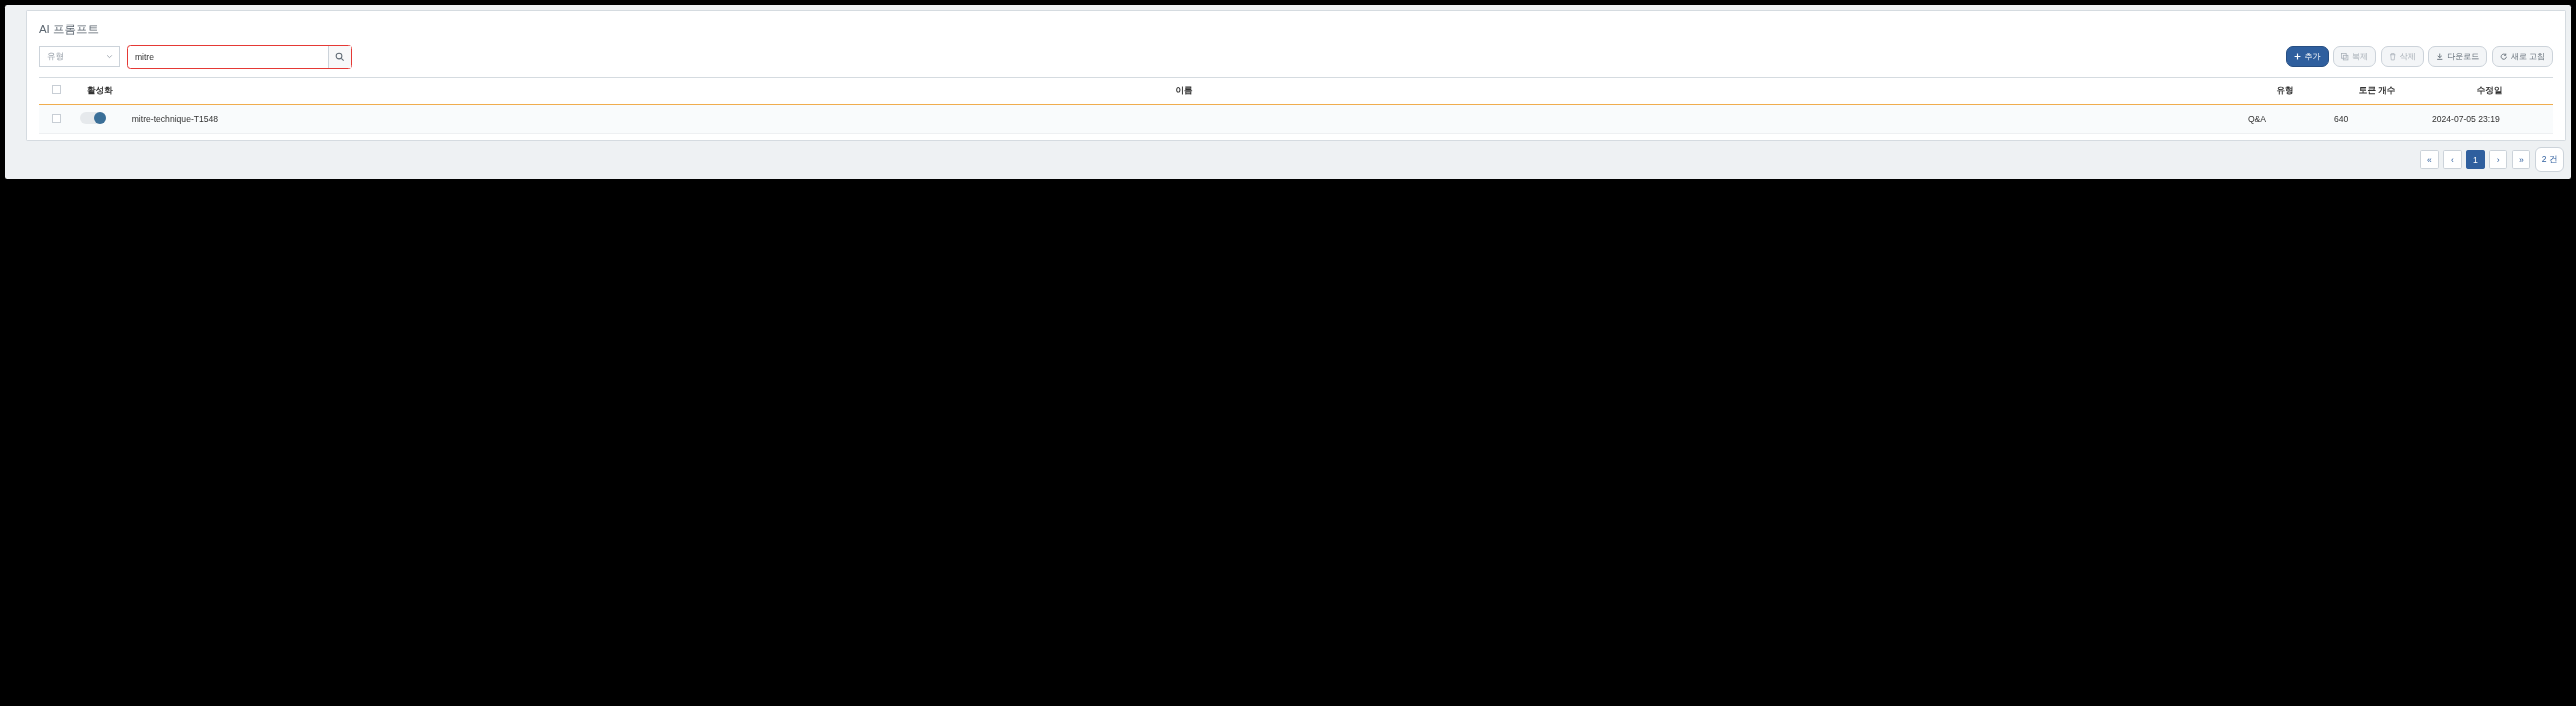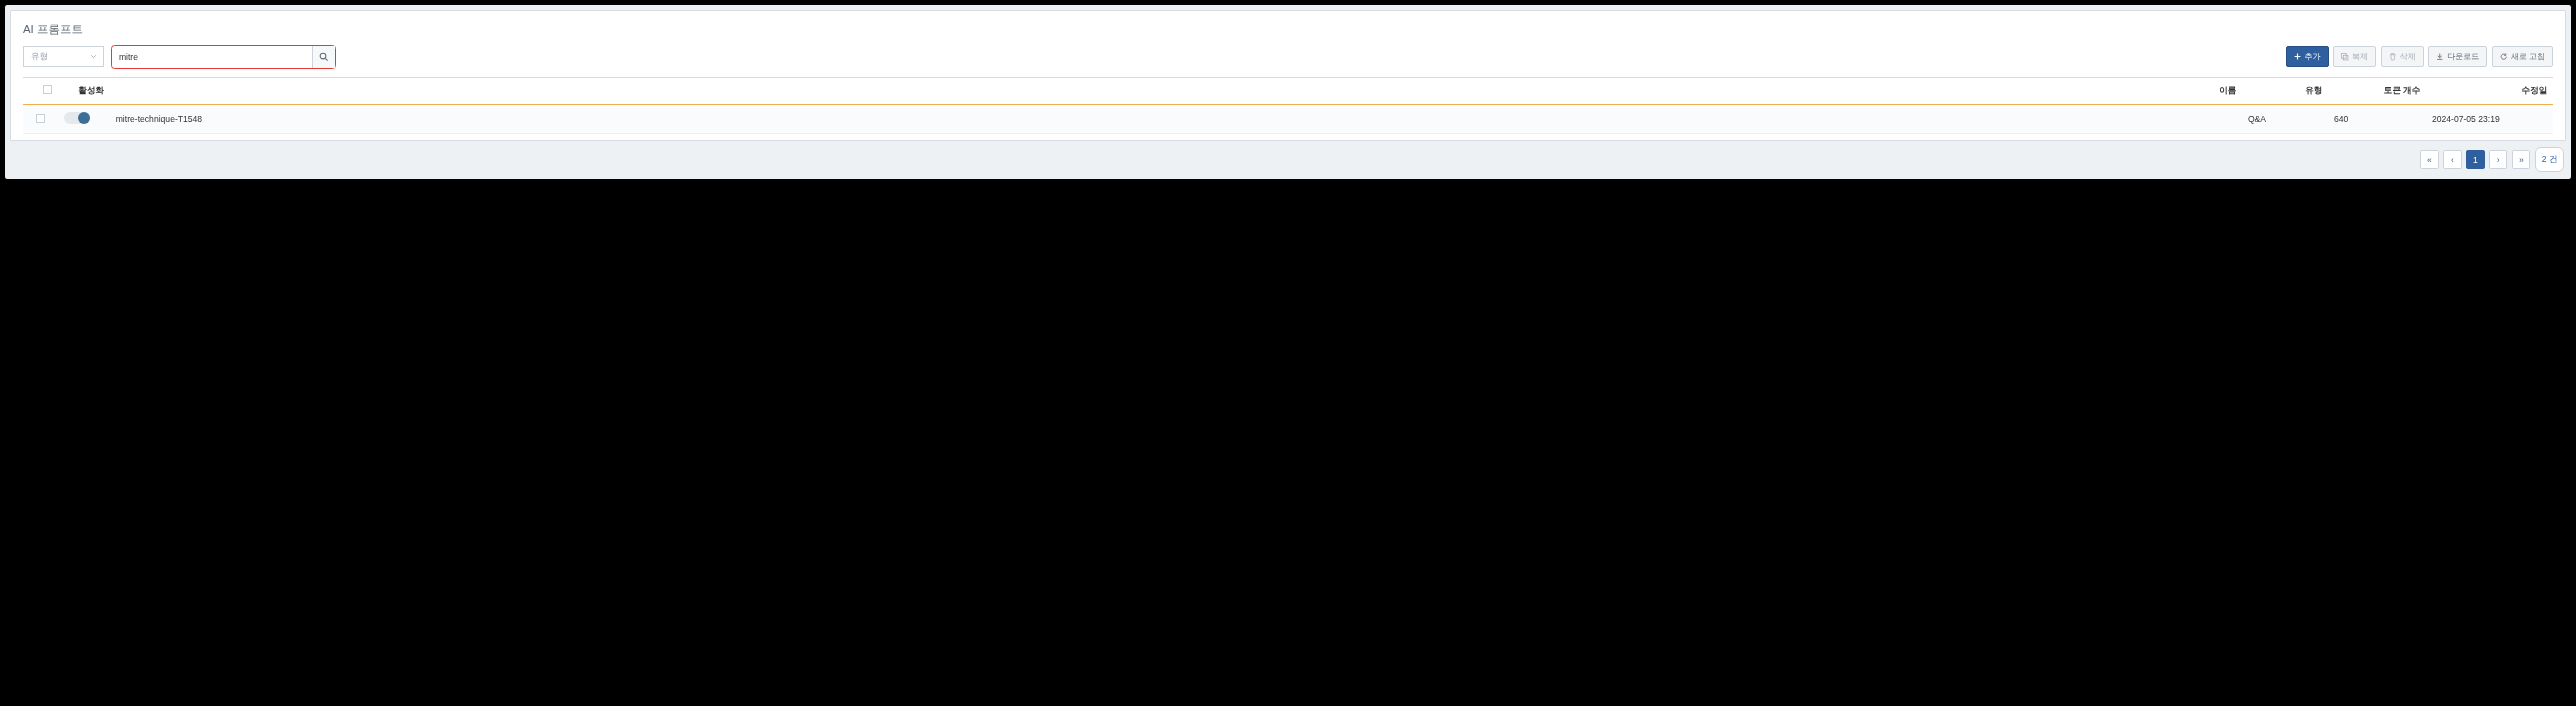--- a/index.html
+++ b/index.html
@@ -13,20 +13,21 @@
   .outer {
     background: #eef1f3;
     border-radius: 2.3px;
     padding: 5.8px;
   }
   .panel {
     background: #fff;
     border: 0.6px solid #d5dbe0;
     border-radius: 1.2px;
     padding: 0 11.5px 5.8px 11.5px;
+    margin-left: 16px;
   }
   .panel-title {
     font-size: 11.5px;
     color: #5c6670;
     padding: 10.4px 0 8px 0;
     font-weight: 500;
   }
   .toolbar {
     display: flex;
     align-items: center;
@@ -83,36 +84,36 @@
     height: 21px;
     border: 0.6px solid #ccd3da;
     background: #f3f5f7;
     color: #5f6a74;
     padding: 0 7px;
     display: flex;
     align-items: center;
     gap: 3.5px;
     font-size: 8px;
     cursor: pointer;
-    border-radius: 2px;
+    border-radius: 7px;
   }
   .btn.primary {
     background: #2f5f9e;
     border-color: #274f83;
     color: #fff;
   }
   .btn.disabled { color:#a6aeb6; }
 
   table.data {
     width: 100%;
     border-collapse: collapse;
     border-top: 0.6px solid #d5dbe0;
   }
   table.data thead th {
-    text-align: right;
+    text-align: center;
     font-weight: 600;
     font-size: 8.6px;
     color: #333;
     padding: 7px 5.8px;
     border-bottom: 1.2px solid #f0ad4e;
     background:#fff;
   }
   table.data tbody td {
     padding: 7px 5.8px;
     border-bottom: 0.6px solid #eef0f2;

